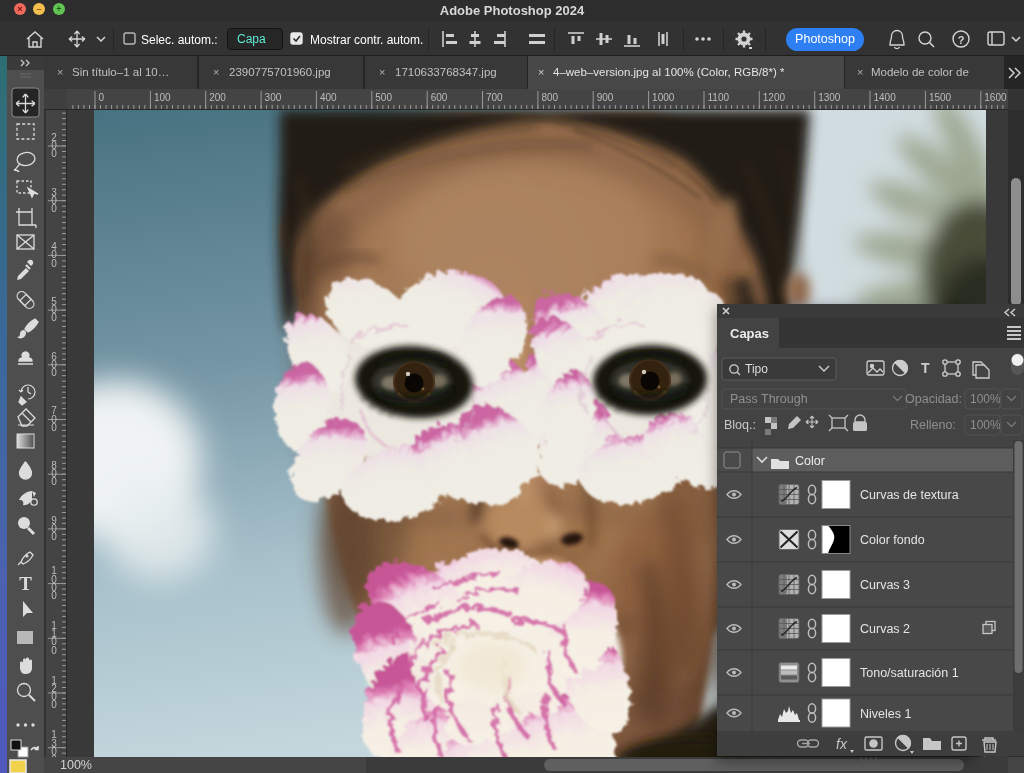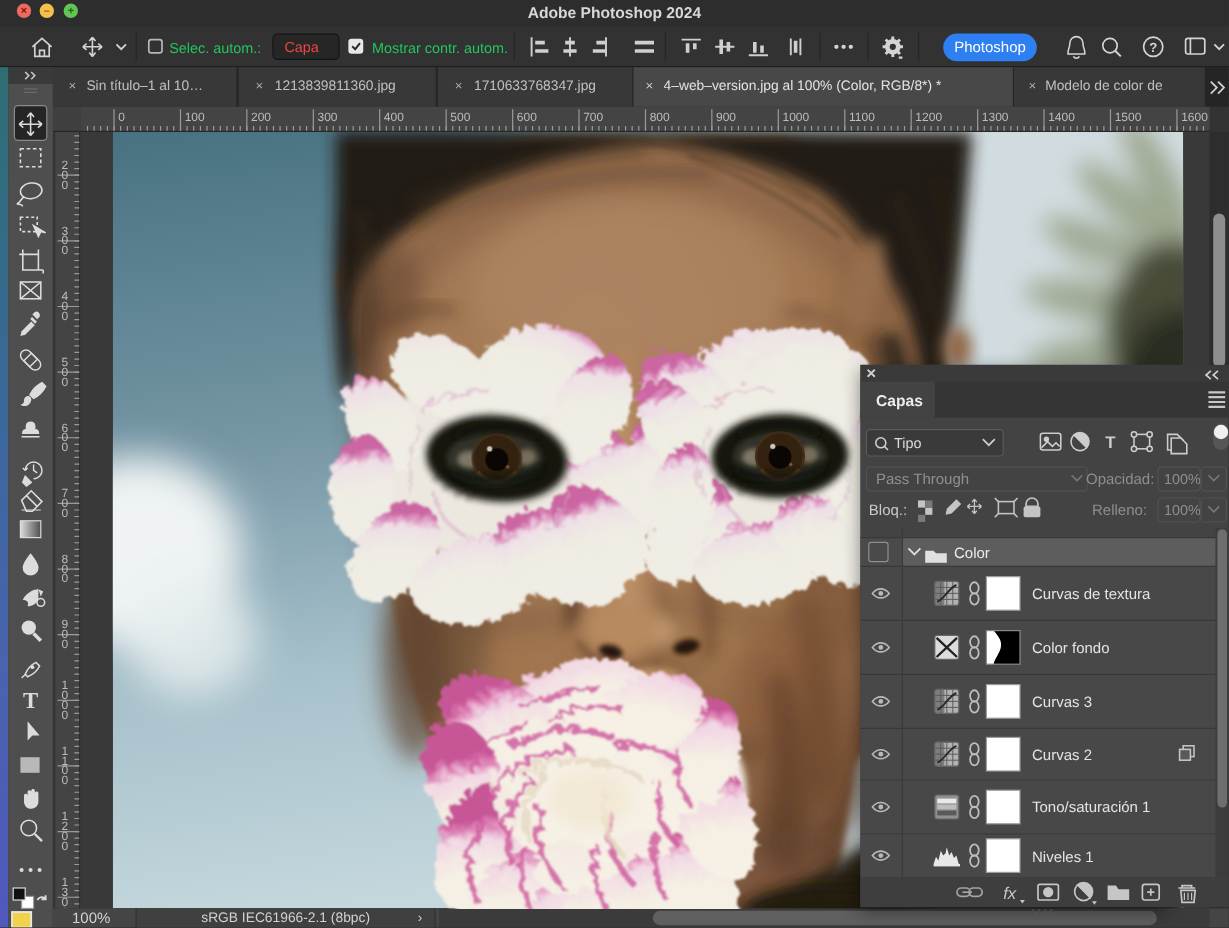--- a/index.html
+++ b/index.html
@@ -4,22 +4,22 @@
 html,body{width:1024px;height:773px;overflow:hidden;background:#333;font-family:"Liberation Sans",sans-serif}
 #app{position:relative;width:1024px;height:773px;overflow:hidden}
 .abs{position:absolute}
 
 #titlebar{position:absolute;left:0;top:0;width:1024px;height:22px;background:#2d2d2d;color:#d8d8d8;font-size:13px;font-weight:bold;text-align:center;line-height:21px}
 .tl{position:absolute;top:3px;width:12px;height:12px;border-radius:50%;font-size:9px;line-height:12px;text-align:center;font-weight:bold}
 
 #opts{position:absolute;left:0;top:22px;width:1024px;height:34px;background:#323232;border-bottom:1px solid #1e1e1e}
 #opts svg{position:absolute}
 .sep{position:absolute;top:5px;width:1px;height:24px;background:#262626}
-.optxt{position:absolute;color:#22c55e;font-size:12px;top:11px}
-#capa{position:absolute;left:227px;top:6px;width:56px;height:22px;background:#262626;border:1px solid #141414;border-radius:4px;color:#ef4444;font-size:12px;line-height:20px;padding-left:9px}
+.optxt{position:absolute;color:#ffffff;font-size:12px;top:11px}
+#capa{position:absolute;left:227px;top:6px;width:56px;height:22px;background:#262626;border:1px solid #141414;border-radius:4px;color:#5eead4;font-size:12px;line-height:20px;padding-left:9px}
 #compartir{position:absolute;left:786px;top:6px;width:78px;height:23px;background:#2d7ff2;border-radius:12px;color:#fff;font-size:12.5px;text-align:center;line-height:22px}
 
 #tabbar{position:absolute;left:44px;top:56px;width:980px;height:33px;background:#252525}
 .tab{position:absolute;top:0;height:33px;background:#383838;color:#c0c0c0;font-size:11.5px;border-right:1px solid #252525}
 .tab .x{position:absolute;top:10px;font-size:11px;color:#b0b0b0}
 .tab .t{position:absolute;top:10px;white-space:nowrap;overflow:hidden}
 
 #hruler{position:absolute;left:67px;top:89px;width:941px;height:21px;background:#444;border-bottom:1px solid #272727;overflow:hidden}
 #vruler{position:absolute;left:46px;top:110px;width:21px;height:647px;background:#444;border-right:1px solid #272727;overflow:hidden}
 #rcorner{position:absolute;left:44px;top:89px;width:23px;height:21px;background:#3f3f3f;border-bottom:1px solid #272727}
@@ -134,21 +134,21 @@
 <div class="sep" style="left:765px"></div>
 <div id="compartir">Photoshop</div>
 </div>
 <div id="tabbar">
  <div class="tab" style="left:0px;width:154px">
         <span class="x" style="left:13px">×</span>
         <span class="t" style="left:28px;width:118px">Sin título–1 al 10…</span>
       </div>
  <div class="tab" style="left:155px;width:165px">
         <span class="x" style="left:14px">×</span>
-        <span class="t" style="left:30px">1213839811360.jpg</span>
+        <span class="t" style="left:30px">2390775701960.jpg</span>
       </div>
  <div class="tab" style="left:321px;width:163px">
         <span class="x" style="left:14px">×</span>
         <span class="t" style="left:30px">1710633768347.jpg</span>
       </div>
  <div class="tab" style="left:484px;width:317px;background:#484848;color:#e4e4e4">
         <span class="x" style="left:10px;color:#d0d0d0">×</span>
         <span class="t" style="left:25px">4–web–version.jpg al 100% (Color, RGB/8*) *</span>
       </div>
  <div class="tab" style="left:801px;width:160px">
@@ -609,21 +609,20 @@
  <rect x="4" y="670" width="10" height="10" fill="#111" stroke="#ddd" stroke-width="1"></rect>
  <path d="M24 680c2-3 5-3 7-1M31 676v3.4h-3.4" stroke-width="1.6"></path>
 
  <rect x="3" y="690" width="16" height="13" fill="#f2d24b" stroke="#e8e8e8" stroke-width="1.5"></rect>
 </svg></div>
 <div id="vsb">
       <div class="th"></div>
     </div>
 <div id="status">
       <span style="position:absolute;left:16px;top:1px;font-size:12.5px">100%</span>
-      <div id="srgbbox">sRGB IEC61966-2.1 (8bpc) <span style="position:absolute;right:10px">›</span></div>
       <div id="hsb">
         <div class="th"></div>
       </div>
     </div>
 <svg class="abs" style="left:858px;top:757px" width="24" height="6">
       <g fill="#6a6a6a">
         <circle cx="3" cy="1.5" r="0.9"></circle>
         <circle cx="8" cy="1.5" r="0.9"></circle>
         <circle cx="13" cy="1.5" r="0.9"></circle>
         <circle cx="18" cy="1.5" r="0.9"></circle>

